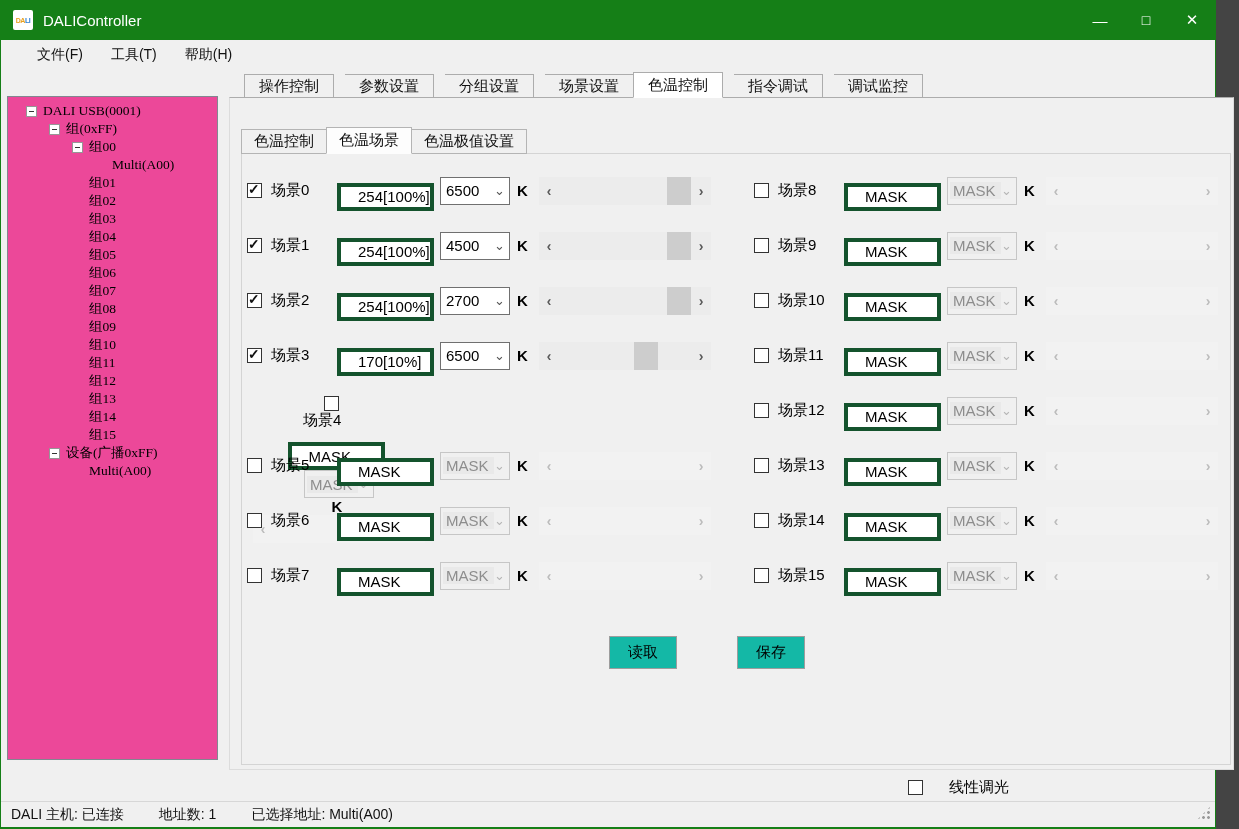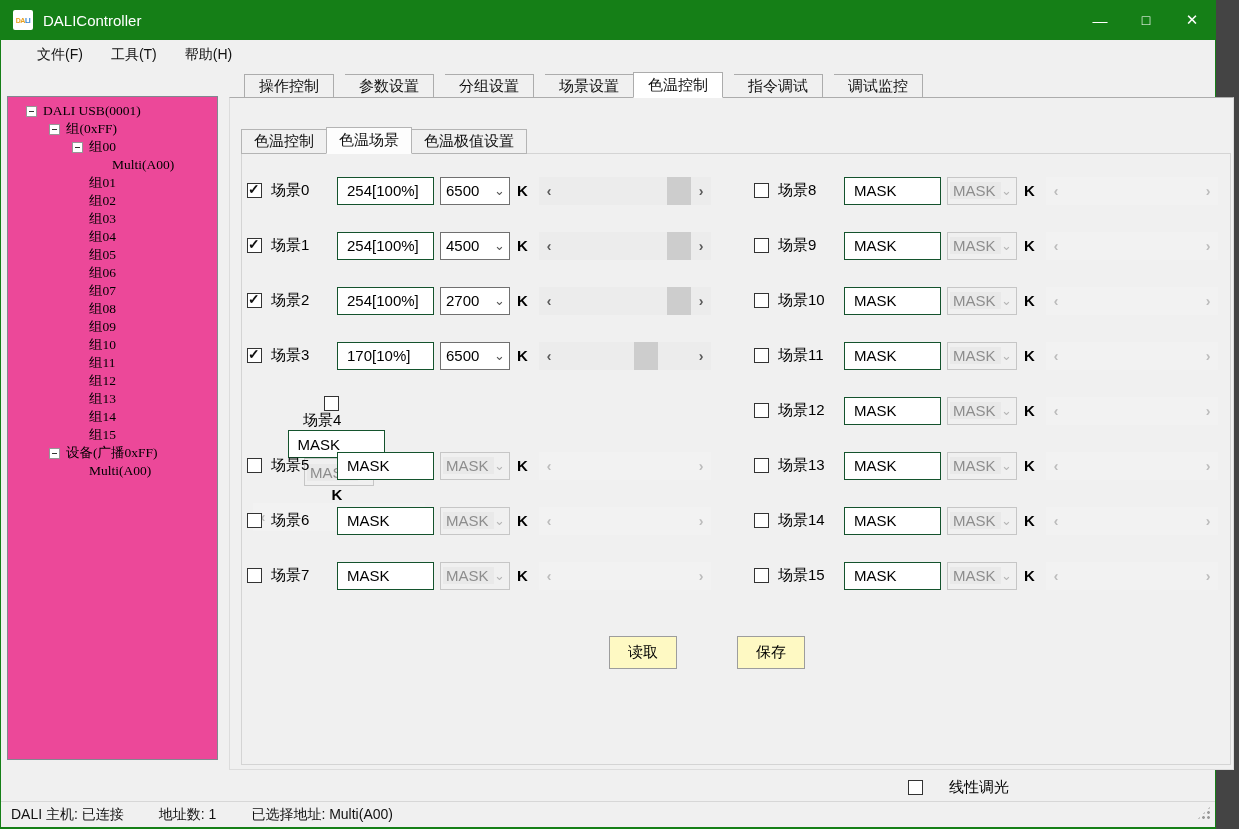--- a/index.html
+++ b/index.html
@@ -101,23 +101,23 @@
     width:15px; height:15px; border:1px solid #333; background:#fff;
     margin-right:9px; flex:none; position:relative;
   }
   .cb .check {
     display:none; position:absolute; left:0px; top:-3px;
     font-size:14px; font-weight:bold; color:#111;
   }
   .cb.checked .check { display:block; }
   .scene-label { width:66px; font-size:15px; color:#000; flex:none; }
   .lvl-input {
-    width:97px; height:28px; border:1px solid #14532d; background:#fff;
+    width:97px; height:28px; border:4px solid #14532d; background:#fff;
     font-size:15px; font-family:"Liberation Sans", sans-serif; color:#000;
-    padding-left:9px; flex:none; outline:none;
+    padding-left:17px; flex:none; outline:none;margin-top:12px;
   }
   .combo {
     width:70px; height:28px; margin-left:6px; border:1px solid #707070; background:#fff;
     display:flex; align-items:center; flex:none; position:relative;
   }
   .combo-val { font-size:15px; color:#000; padding-left:5px; flex:1; }
   .chev { font-size:13px; color:#555; padding-right:4px; line-height:10px; }
   .k-label { width:16px; margin-left:7px; font-size:15px; font-weight:bold; color:#000; flex:none; }
   .sbar {
     width:172px; height:28px; margin-left:6px; background:#ececec;
@@ -129,21 +129,21 @@
 
   
   .scene-row.disabled .combo { border-color:#c6c6c6; background:#f0f0f0; }
   .scene-row.disabled .combo-val { color:#8d8d8d; background:#e9e9e9; margin:2px 0 2px 2px; padding-left:3px; }
   .scene-row.disabled .chev { color:#b5b5b5; }
   .scene-row.disabled .sbar { background:#f2f2f2; }
   .scene-row.disabled .arr { color:#bcbcbc; }
 
   
   .action-btn {
-    position:absolute; width:68px; height:33px; background:#fef9c3;
+    position:absolute; width:68px; height:33px; background:#14b8a6;
     border:1px solid #9d9d9d; font-size:15px; color:#000;
     font-family:"Liberation Sans", sans-serif;
     display:flex; align-items:center; justify-content:center;
   }
   #btn-read { left:608px; top:636px; }
   #btn-save { left:736px; top:636px; }
 
   
   .linear-dim { position:absolute; left:907px; top:778px; display:flex; align-items:center; }
   .linear-dim .cb { margin-right:7px; }

